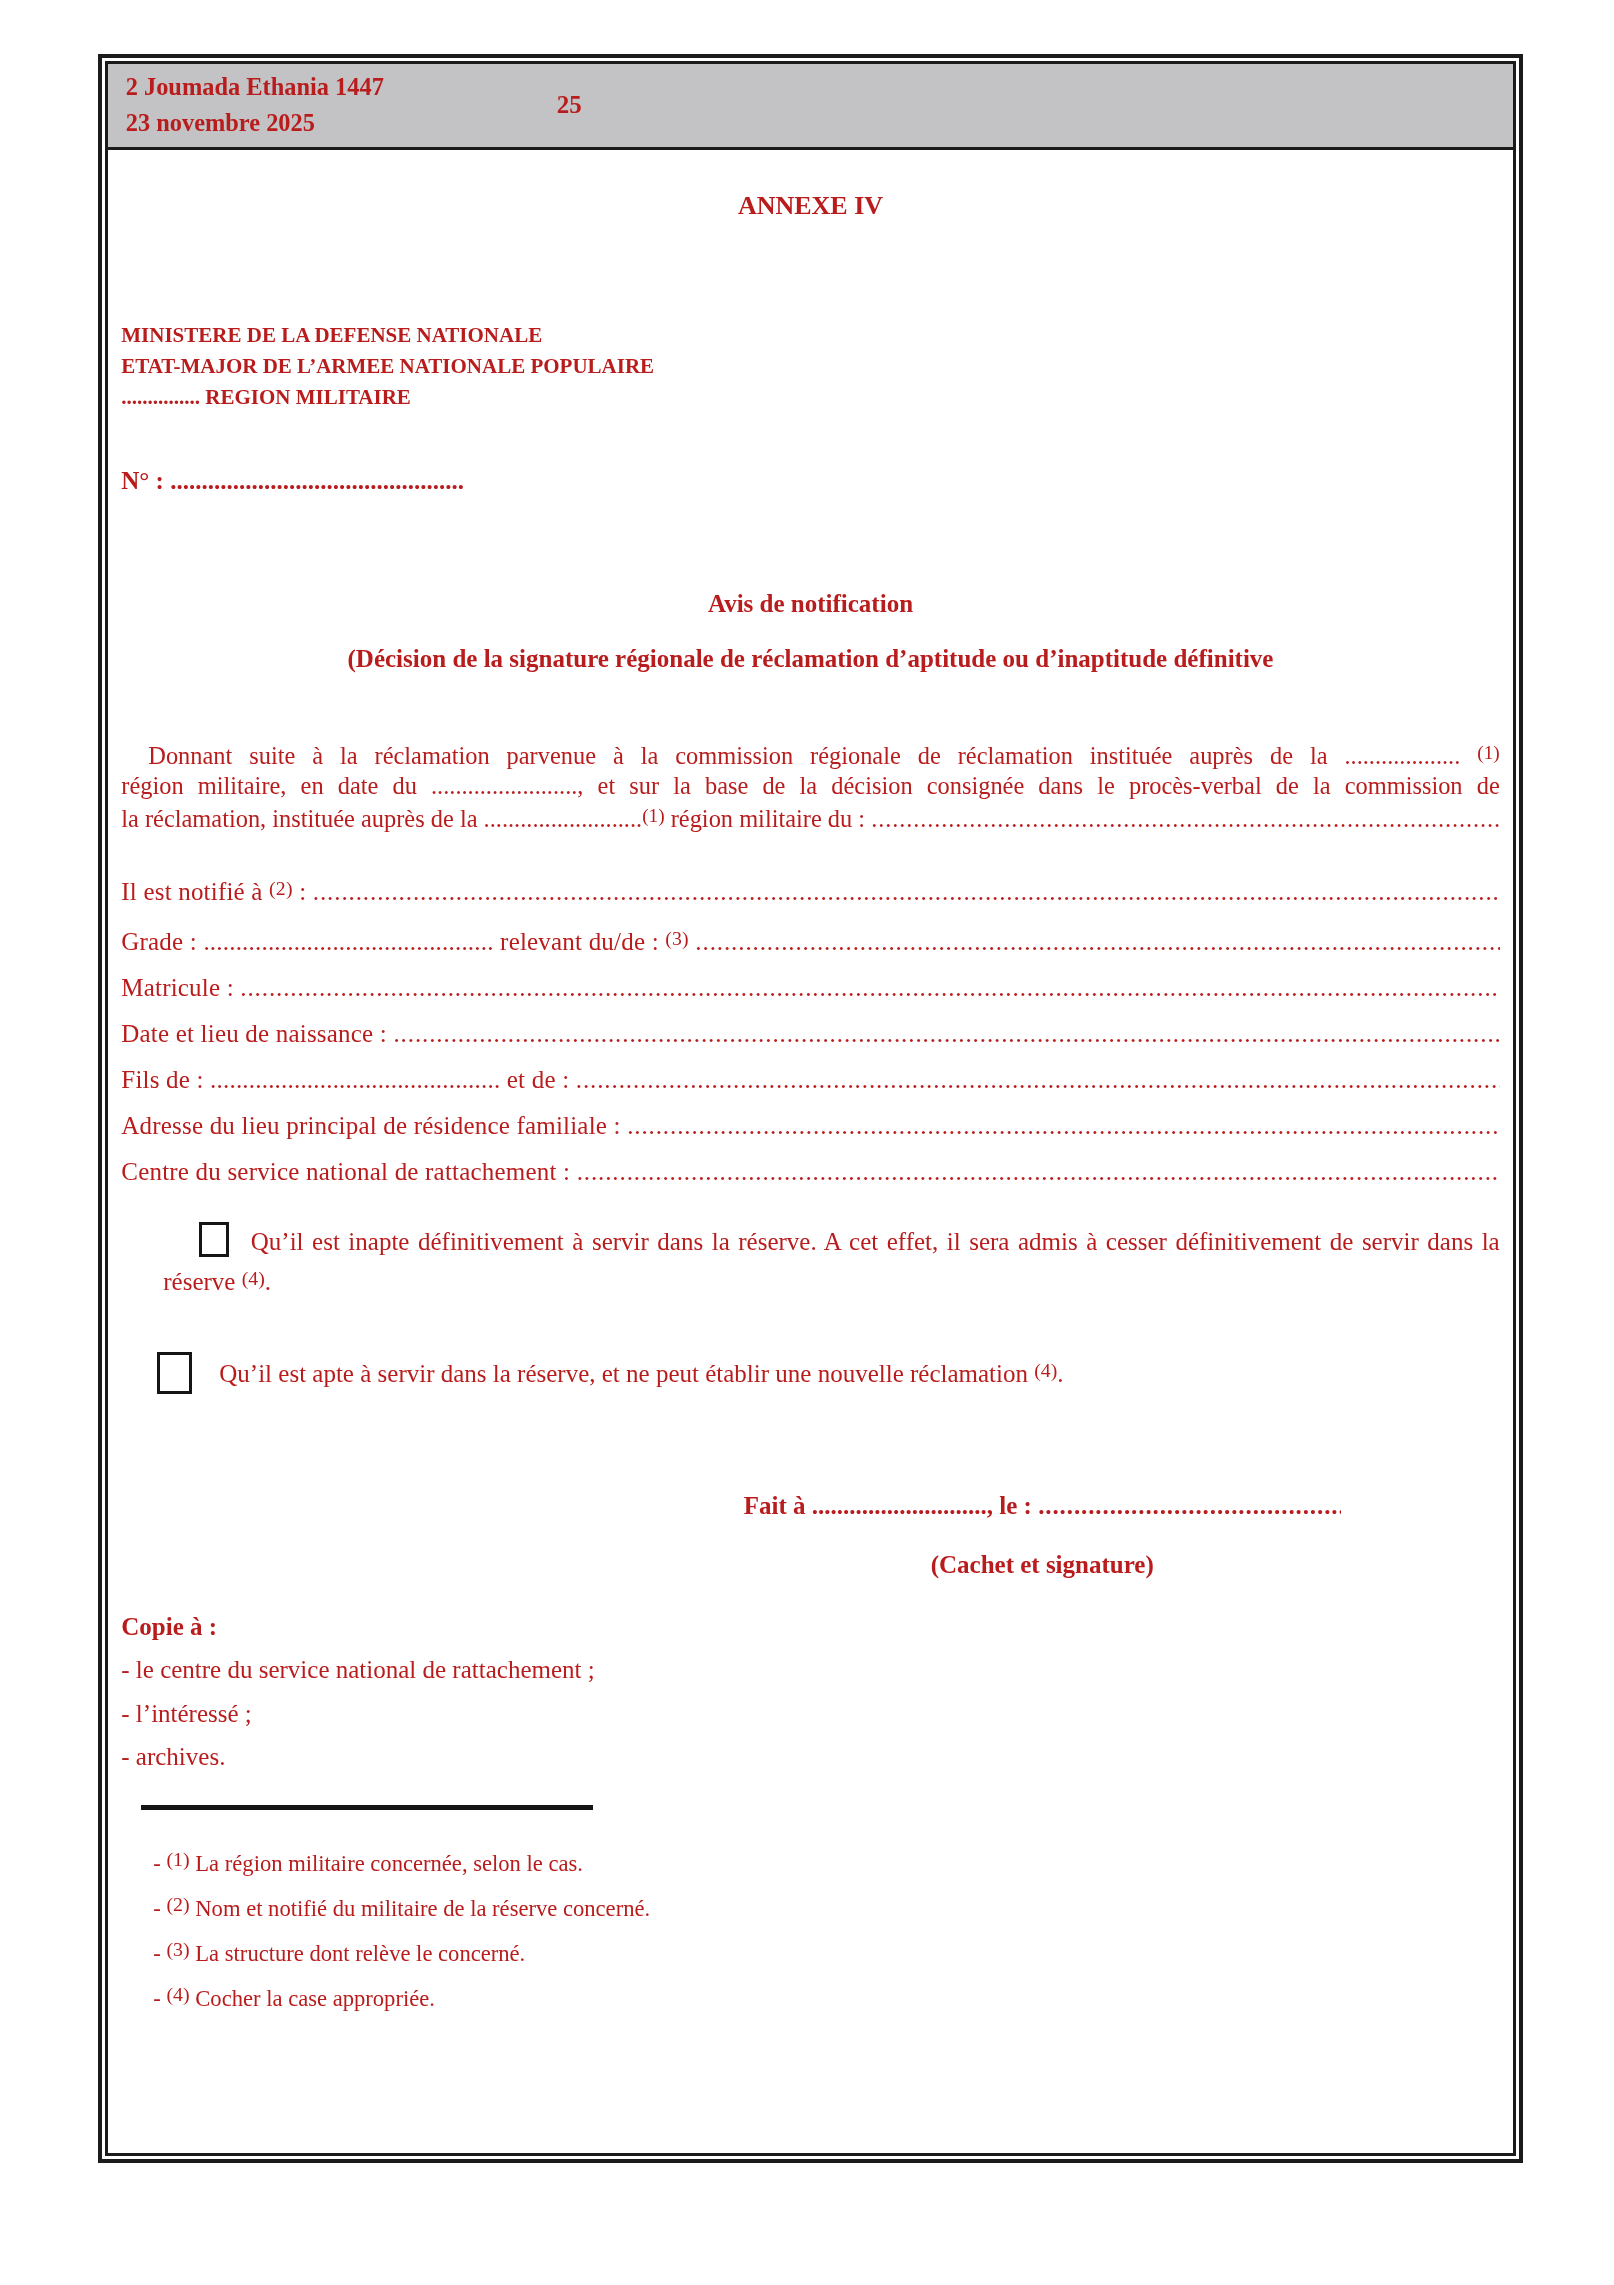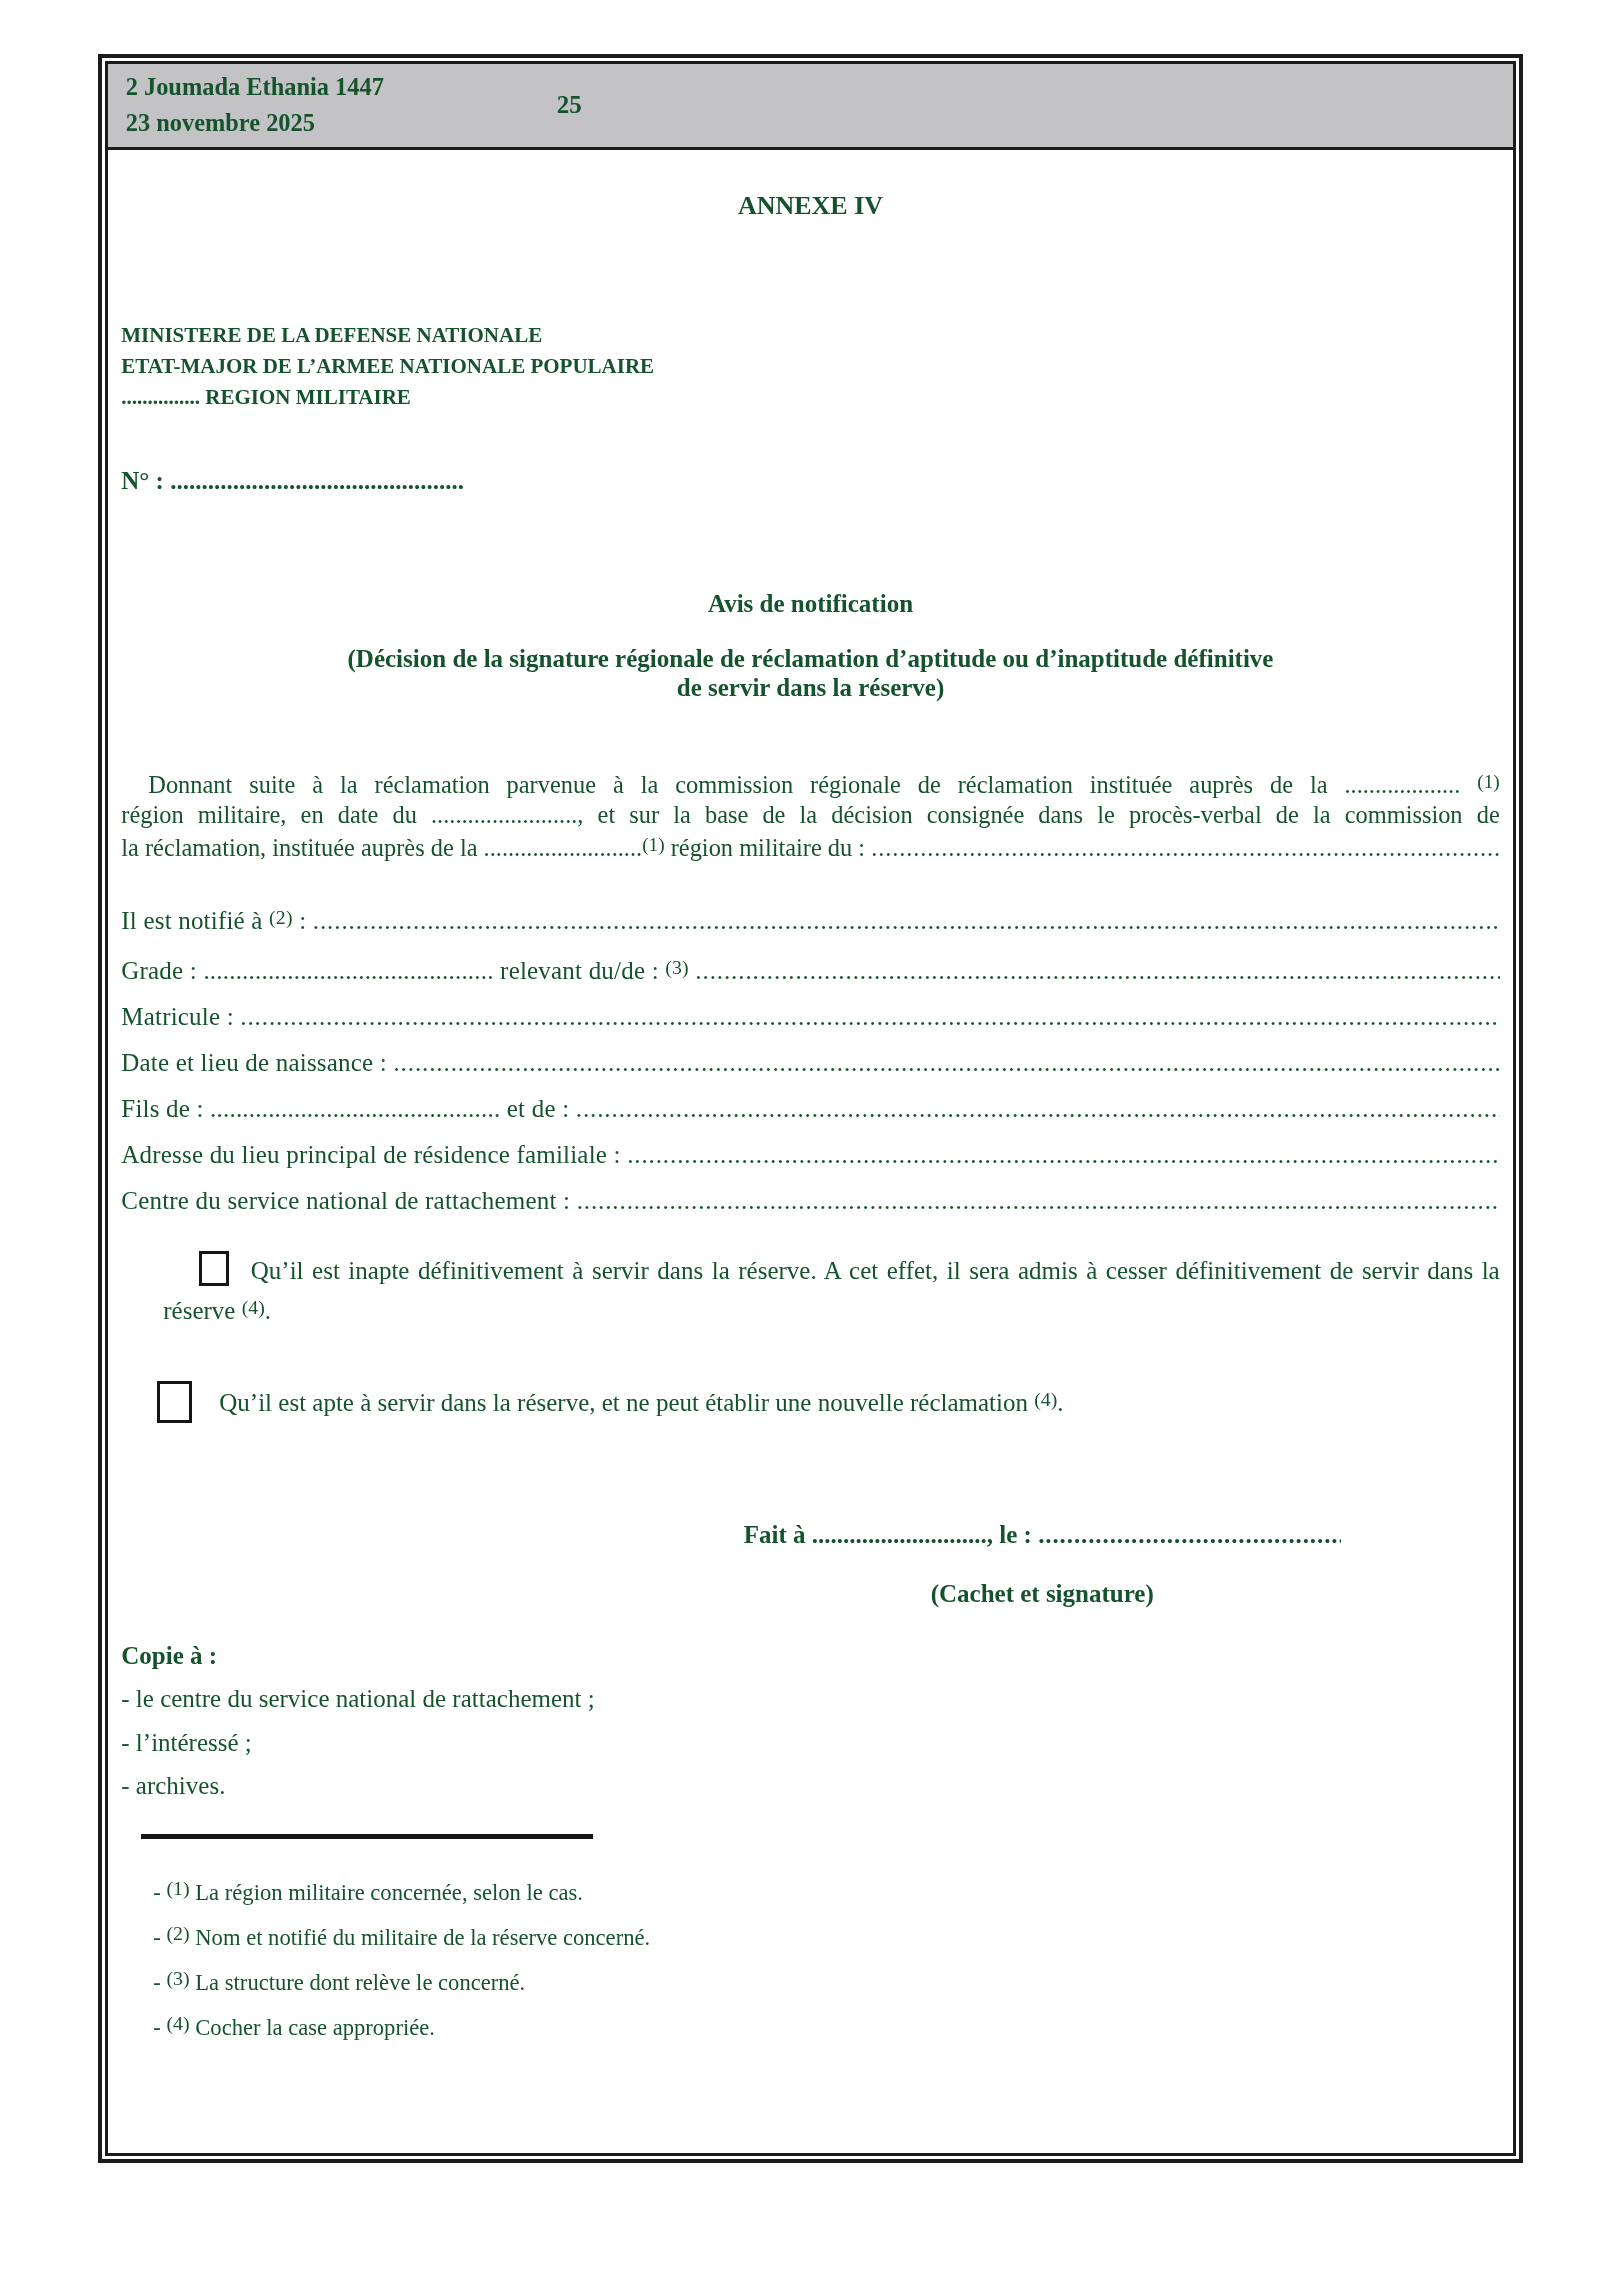--- a/index.html
+++ b/index.html
@@ -1,17 +1,17 @@
 <!DOCTYPE html>
 <html style="font-size:14.5px"><head>
 <meta charset="utf-8">
 <style>
   html,body{margin:0;padding:0;background:#ffffff;}
   .canvas{position:relative;width:1615px;height:2285px;background:#ffffff;
-          font-family:"Liberation Serif","DejaVu Serif",serif;color:#14532d;}
+          font-family:"Liberation Serif","DejaVu Serif",serif;color:#b91c1c;}
   .frame{position:absolute;left:98px;top:54px;width:1417px;height:2101px;border:4.5px solid #1b1b1b;}
   .frame-inner{position:absolute;inset:2.7px;border:3.6px solid #1b1b1b;background:#ffffff;}
   
   .hdr{display:flex;align-items:center;height:83px;background:#c3c3c5;border-bottom:3.6px solid #1b1b1b;}
   .hdr-left{width:389px;padding-left:18px;font-weight:bold;font-size:24.4px;line-height:36px;}
   .hdr-title{flex:1;text-align:center;font-weight:bold;font-size:27px;letter-spacing:0.5px;}
   .hdr-page{width:109px;text-align:center;font-weight:bold;font-size:25px;}
   
   .content{padding:0 13.6px;}
   .annexe{margin:42px 0 0;text-align:center;font-size:26px;font-weight:bold;line-height:27px;}
@@ -68,21 +68,20 @@
         <div class="ministry">
           <div>MINISTERE DE LA DEFENSE NATIONALE</div>
           <div>ETAT-MAJOR DE L’ARMEE NATIONALE POPULAIRE</div>
           <div>............... REGION MILITAIRE</div>
         </div>
 
         <div class="numero">N° : ...............................................</div>
 
         <div class="avis-title">Avis de notification</div>
         <div class="avis-sub first">(Décision de la signature régionale de réclamation d’aptitude ou d’inaptitude définitive</div>
-        <div class="avis-sub">de servir dans la réserve)</div>
 
         <div class="para">
           <div class="pline indent"><span>Donnant suite à la réclamation parvenue à la commission régionale de réclamation instituée auprès de la  ................... </span><span class="sup">(1)</span></div>
           <div class="pline">région militaire, en date du ........................, et sur la base de la décision consignée dans le procès-verbal de la commission de</div>
           <div class="pline3"><span>la réclamation, instituée auprès de la ..........................</span><span class="sup">(1)</span><span> région militaire du : </span><span class="dotrun">........................................................................................................................................................................................................................................................................................................................................................................................................................................................................................................................................................................................................................</span></div>
         </div>
 
         <div class="fields">
           <div class="field-row"><span>Il est notifié à </span><span class="sup">(2)</span><span> : </span><span class="dotrun">........................................................................................................................................................................................................................................................................................................................................................................................................................................................................................................................................................................................................................</span></div>
           <div class="field-row"><span>Grade : ............................................. </span><span>relevant du/de : </span><span class="sup">(3)</span><span> </span><span class="dotrun">........................................................................................................................................................................................................................................................................................................................................................................................................................................................................................................................................................................................................................</span></div>

